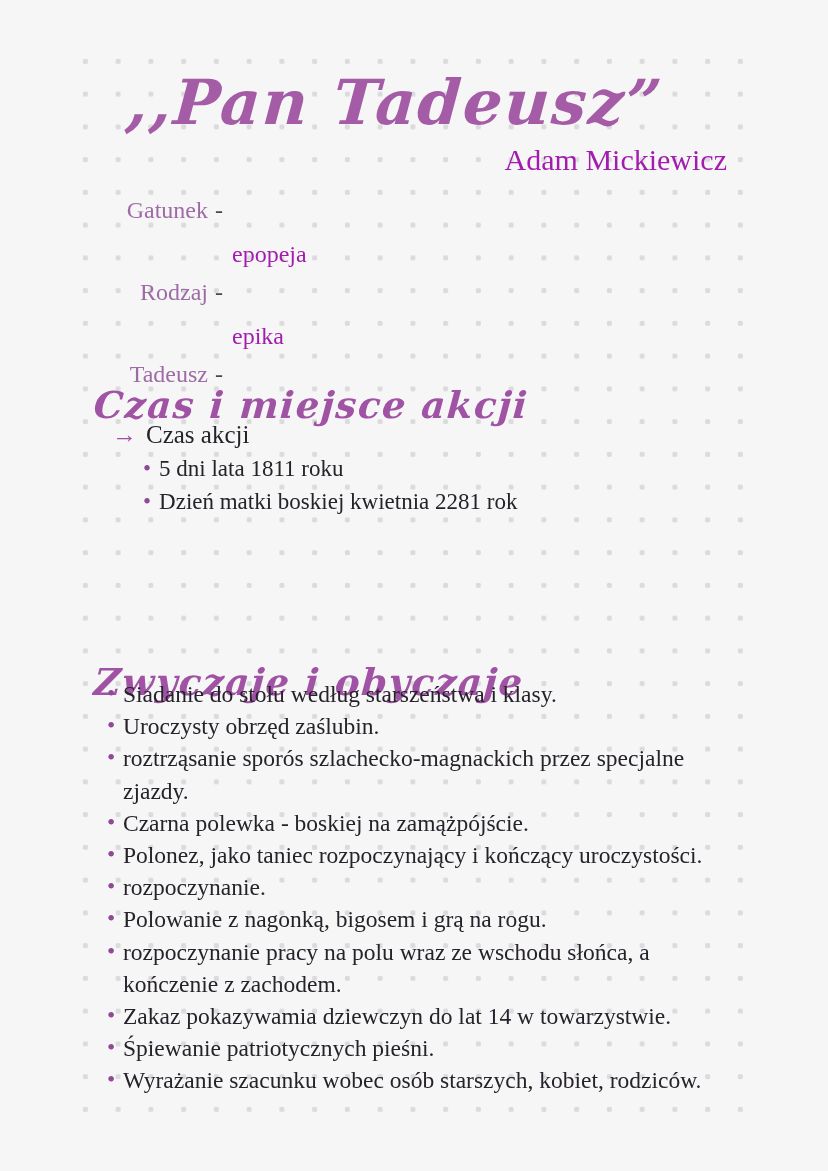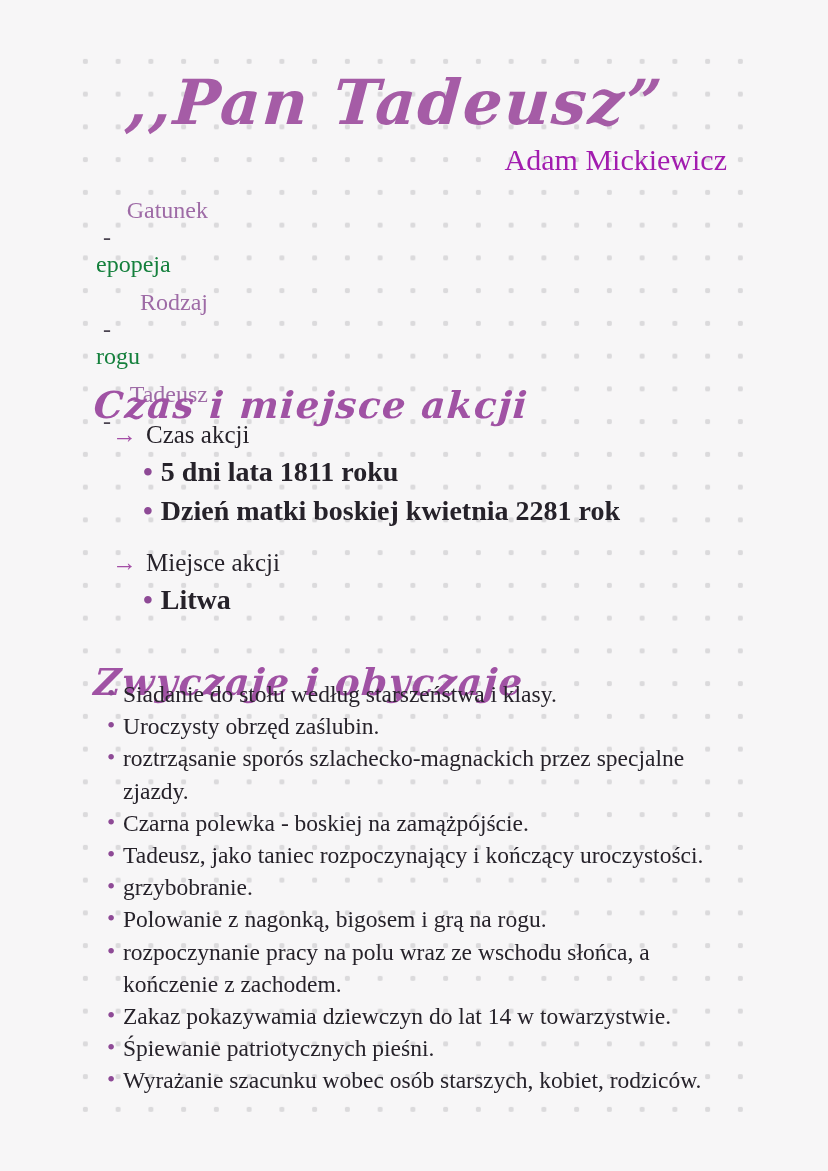--- a/index.html
+++ b/index.html
@@ -39,24 +39,24 @@
   }
   .author {
     position: absolute;
     top: 143px;
     right: 101px;
     font-size: 30px;
     color: #a21caf;
   }
 
   .meta { position: absolute; top: 197px; left: 96px; font-size: 24px; }
-  .meta-row { display: flex; align-items: flex-start; margin-bottom: 11px; flex-direction: column; }
+  .meta-row { display: flex; align-items: flex-start; margin-bottom: 11px; }
   .meta-label { display: inline-block; width: 112px; text-align: right; color: #9e6ba6; }
   .meta-sep { margin: 0 9px 0 7px; color: #4a4350; }
-  .meta-value { color: #15803d; }
+  .meta-value { color: #a21caf; margin-top: 44px; }
 
   .sec-heading {
     position: absolute;
     left: 94px;
     font-family: "DejaVu Serif", serif;
     font-style: italic;
     font-weight: bold;
     font-size: 37px;
     letter-spacing: 1.5px;
     color: #a052a4;
@@ -64,21 +64,21 @@
   }
   .sec-heading.czas { top: 352px; }
   .sec-heading.zwyczaje { top: 629px; }
 
   .group { position: absolute; left: 112px; }
   .group.czas { top: 421px; }
   .group.miejsce { top: 549px; }
   .arrow-row { font-size: 25px; margin-bottom: 7px; }
   .arrow { color: #a44fa6; font-weight: bold; margin-right: 9px; }
   .group-bullets { margin-left: 31px; }
-  .group-bullet { font-size: 28px; margin-bottom: 7px; font-weight: bold; }
+  .group-bullet { font-size: 23px; margin-bottom: 7px; }
   .bullet { color: #8e4a96; }
   .group-bullet .bullet { margin-right: 8px; }
 
   .customs {
     position: absolute;
     left: 110px;
     top: 678px;
     width: 632px;
     font-size: 23.5px;
     line-height: 32.2px;
@@ -101,21 +101,21 @@
 
     <div class="meta">
       <div class="meta-row">
         <span class="meta-label">Gatunek</span>
         <span class="meta-sep">-</span>
         <span class="meta-value">epopeja</span>
       </div>
       <div class="meta-row">
         <span class="meta-label">Rodzaj</span>
         <span class="meta-sep">-</span>
-        <span class="meta-value">rogu</span>
+        <span class="meta-value">epika</span>
       </div>
       <div class="meta-row">
         <span class="meta-label">Tadeusz</span>
         <span class="meta-sep">-</span>
       </div>
     </div>
 
     <h2 class="sec-heading czas">Czas i miejsce akcji</h2>
 
     <div class="group czas">
@@ -125,51 +125,41 @@
       <div class="group-bullets">
         <div class="group-bullet">
           <span class="bullet">•</span><span>5 dni lata 1811 roku</span>
         </div>
         <div class="group-bullet">
           <span class="bullet">•</span><span>Dzień matki boskiej kwietnia 2281 rok</span>
         </div>
       </div>
     </div>
 
-    <div class="group miejsce">
-      <div class="arrow-row">
-        <span class="arrow">→</span><span>Miejsce akcji</span>
-      </div>
-      <div class="group-bullets">
-        <div class="group-bullet">
-          <span class="bullet">•</span><span>Litwa</span>
-        </div>
-      </div>
-    </div>
 
     <h2 class="sec-heading zwyczaje">Zwyczaje i obyczaje</h2>
 
     <ul class="customs">
       <li class="custom-item">
         <span class="bullet">•</span><span>Siadanie do stołu według starszeństwa i klasy.</span>
       </li>
       <li class="custom-item">
         <span class="bullet">•</span><span>Uroczysty obrzęd zaślubin.</span>
       </li>
       <li class="custom-item">
         <span class="bullet">•</span><span>roztrząsanie sporós szlachecko-magnackich przez specjalne zjazdy.</span>
       </li>
       <li class="custom-item">
         <span class="bullet">•</span><span>Czarna polewka - boskiej na zamążpójście.</span>
       </li>
       <li class="custom-item">
-        <span class="bullet">•</span><span>Tadeusz, jako taniec rozpoczynający i kończący uroczystości.</span>
+        <span class="bullet">•</span><span>Polonez, jako taniec rozpoczynający i kończący uroczystości.</span>
       </li>
       <li class="custom-item">
-        <span class="bullet">•</span><span>grzybobranie.</span>
+        <span class="bullet">•</span><span>rozpoczynanie.</span>
       </li>
       <li class="custom-item">
         <span class="bullet">•</span><span>Polowanie z nagonką, bigosem i grą na rogu.</span>
       </li>
       <li class="custom-item">
         <span class="bullet">•</span><span>rozpoczynanie pracy na polu wraz ze wschodu słońca, a kończenie z zachodem.</span>
       </li>
       <li class="custom-item">
         <span class="bullet">•</span><span>Zakaz pokazywamia dziewczyn do lat 14 w towarzystwie.</span>
       </li>

